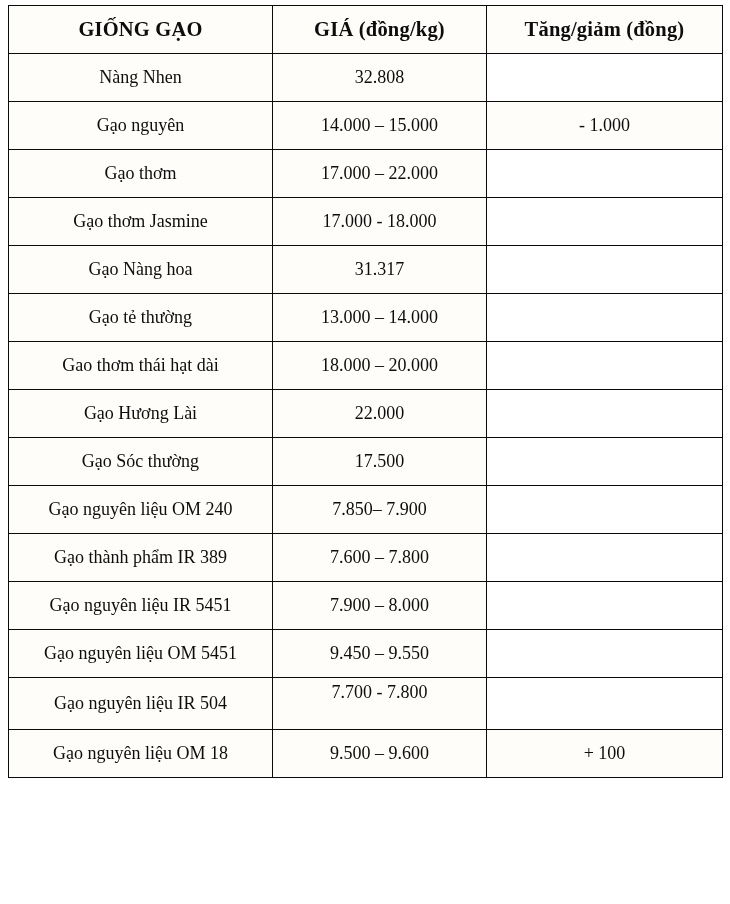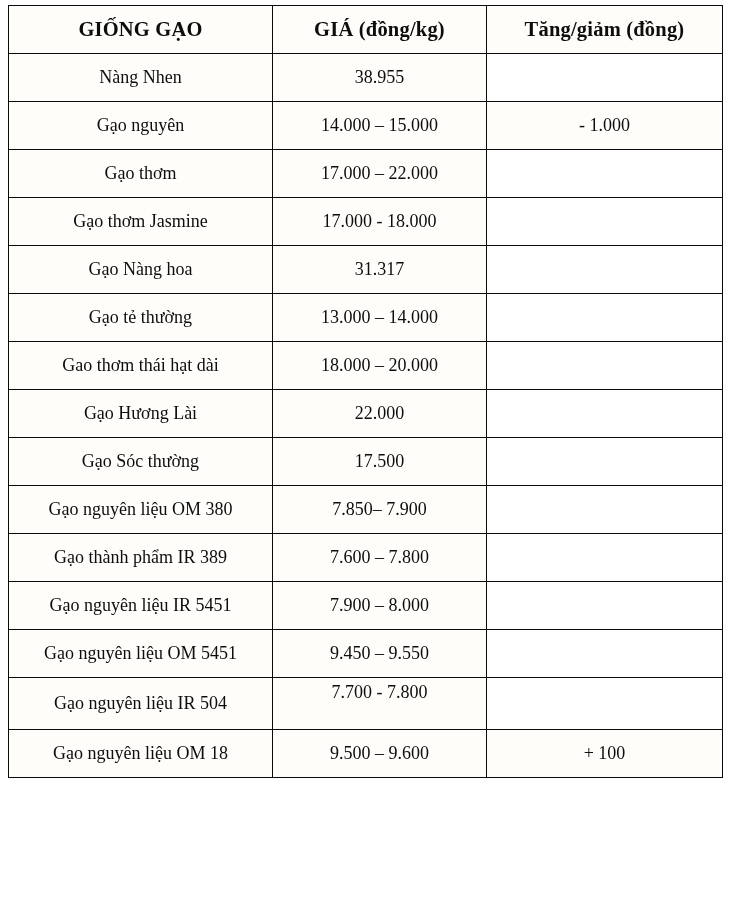--- a/index.html
+++ b/index.html
@@ -74,21 +74,21 @@
     <thead>
       <tr>
         <th>GIỐNG GẠO</th>
         <th>GIÁ (đồng/kg)</th>
         <th>Tăng/giảm (đồng)</th>
       </tr>
     </thead>
     <tbody id="table-body">
         <tr>
           <td>Nàng Nhen</td>
-          <td>38.955</td>
+          <td>32.808</td>
           <td class="cell-empty"></td>
         </tr>
         <tr>
           <td>Gạo nguyên</td>
           <td>14.000 – 15.000</td>
           <td>- 1.000</td>
         </tr>
         <tr>
           <td>Gạo thơm</td>
           <td>17.000 – 22.000</td>
@@ -118,21 +118,21 @@
           <td>Gạo Hương Lài</td>
           <td>22.000</td>
           <td class="cell-empty"></td>
         </tr>
         <tr>
           <td>Gạo Sóc thường</td>
           <td>17.500</td>
           <td class="cell-empty"></td>
         </tr>
         <tr>
-          <td>Gạo nguyên liệu OM 380</td>
+          <td>Gạo nguyên liệu OM 240</td>
           <td>7.850– 7.900</td>
           <td class="cell-empty"></td>
         </tr>
         <tr>
           <td>Gạo thành phẩm IR 389</td>
           <td>7.600 – 7.800</td>
           <td class="cell-empty"></td>
         </tr>
         <tr>
           <td>Gạo nguyên liệu IR 5451</td>

